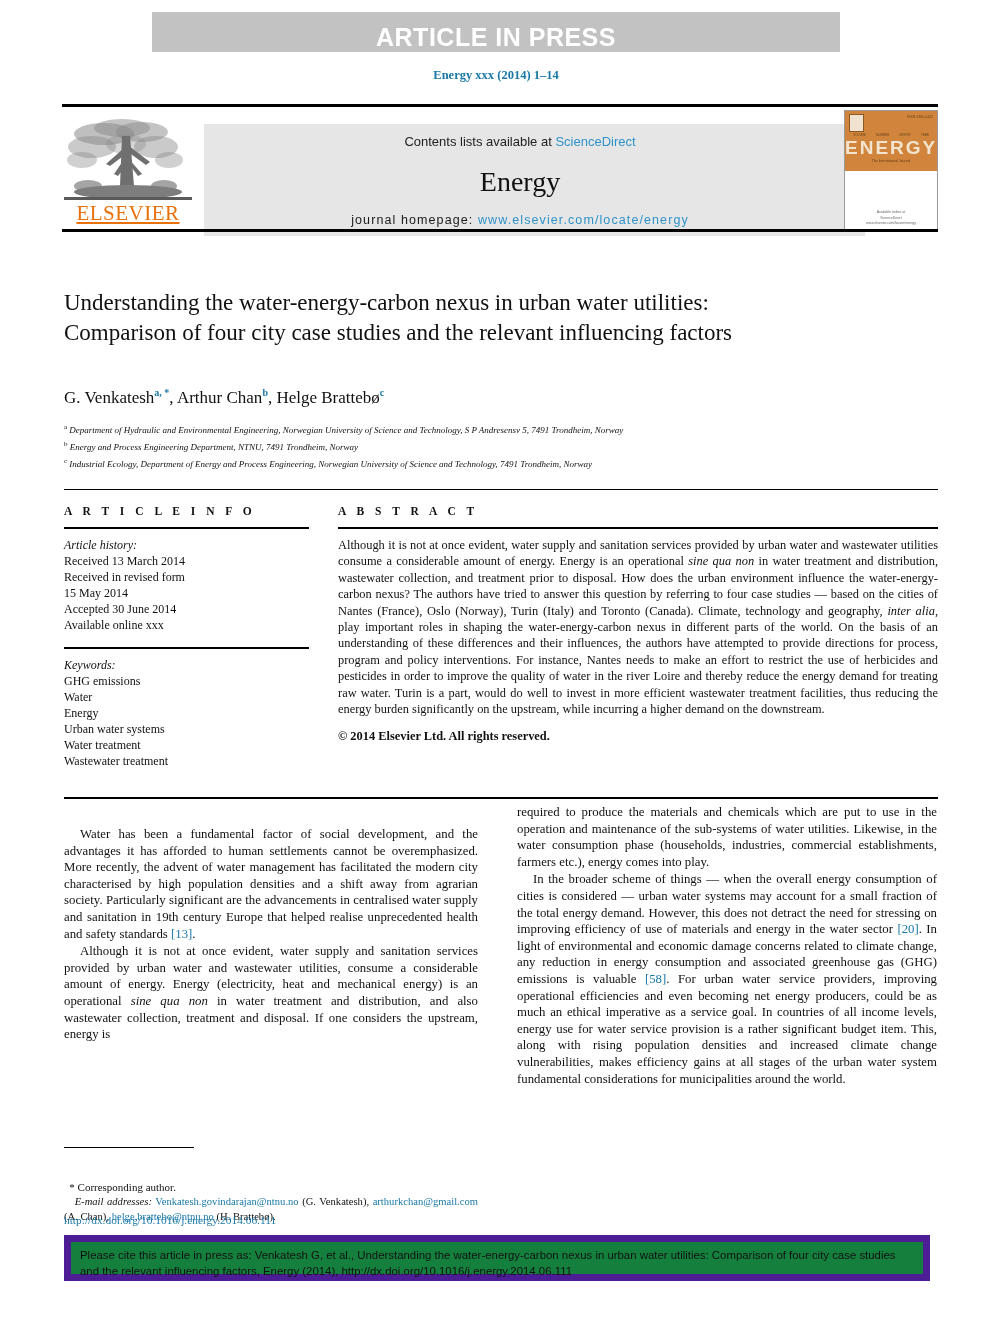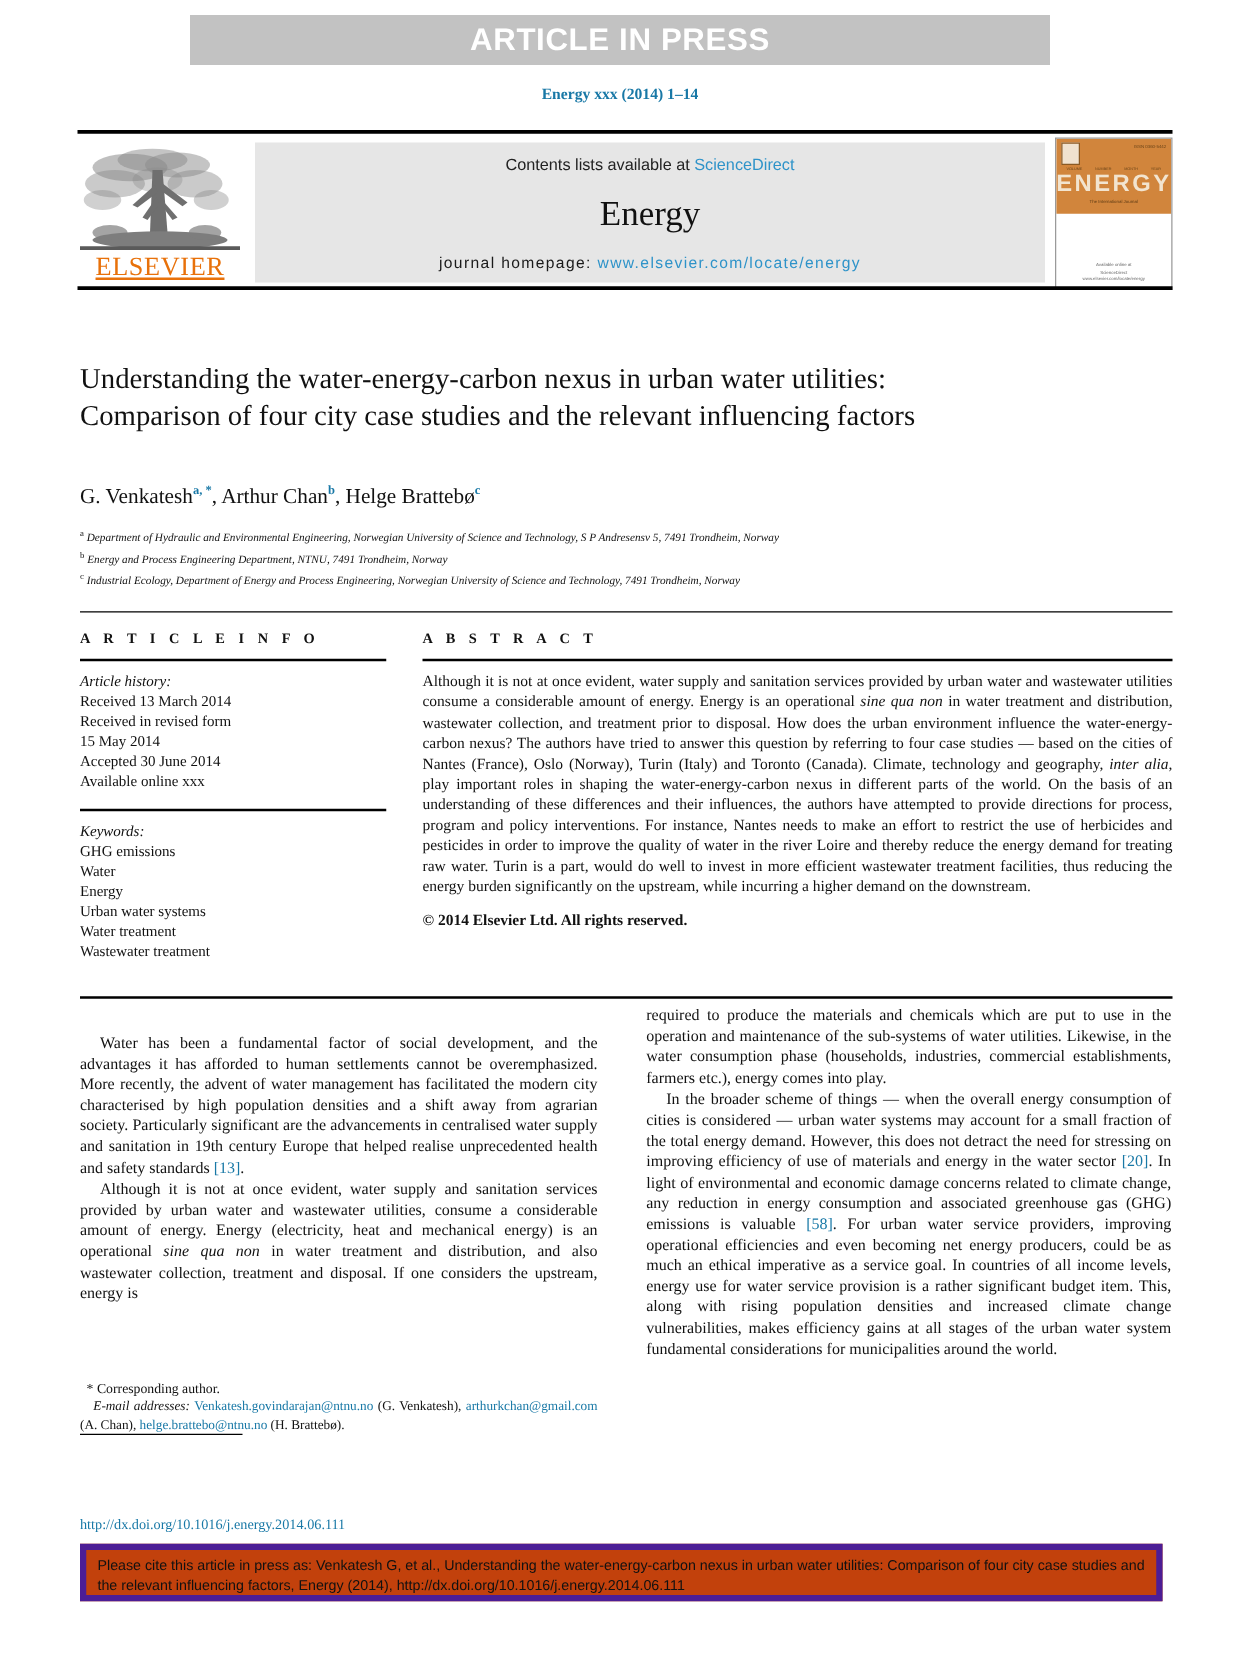--- a/index.html
+++ b/index.html
@@ -23,21 +23,21 @@
 
   
   .aip-banner {
     position: absolute;
     left: 152px;
     top: 12px;
     width: 688px;
     height: 40px;
     background: #c2c2c2;
     display: flex;
-    align-items: center;
+    align-items: flex-end;
     justify-content: center;
   }
   .aip-banner span {
     font-family: "Liberation Sans", sans-serif;
     font-weight: bold;
     font-size: 25px;
     letter-spacing: 0.5px;
     color: #ffffff;
   }
 
@@ -98,24 +98,25 @@
     font-size: 21px;
     letter-spacing: 0.5px;
     color: #e8710a;
     text-decoration: underline;
   }
 
   
   .jband {
     position: absolute;
     left: 142px;
-    top: 10px;
+    top: 20px;
     width: 632px;
     height: 112px;
     background: #e6e6e6;
+    padding-left: 29px;
   }
   .jband .contents-line {
     position: absolute;
     left: 0; top: 10px;
     width: 632px;
     text-align: center;
     font-family: "Liberation Sans", sans-serif;
     font-size: 13px;
     color: #222;
   }
@@ -376,21 +377,21 @@
     position: absolute;
     left: 64px;
     top: 1147px;
     width: 130px;
     height: 1px;
     background: #000;
   }
   .footnote {
     position: absolute;
     left: 64px;
-    top: 1104px;
+    top: 1180px;
     width: 414px;
     font-family: "Liberation Serif", serif;
     font-size: 10.6px;
     line-height: 14.4px;
     color: #111;
     text-align: justify;
   }
   .footnote .star {
     font-size: 11px;
   }
@@ -416,22 +417,22 @@
     font-weight: bold;
   }
 
   
   .cite-box {
     position: absolute;
     left: 64px;
     top: 1235px;
     width: 866px;
     height: 46px;
-    background: #c2410c;
-    border: 5px solid #4c1d95;
+    background: #15803d;
+    border: 7px solid #4c1d95;
     box-sizing: border-box;
   }
   .cite-box .inner {
     padding: 6px 9px;
     font-family: "Liberation Sans", sans-serif;
     font-size: 11.4px;
     line-height: 15.5px;
     color: #111;
   }
 </style>

